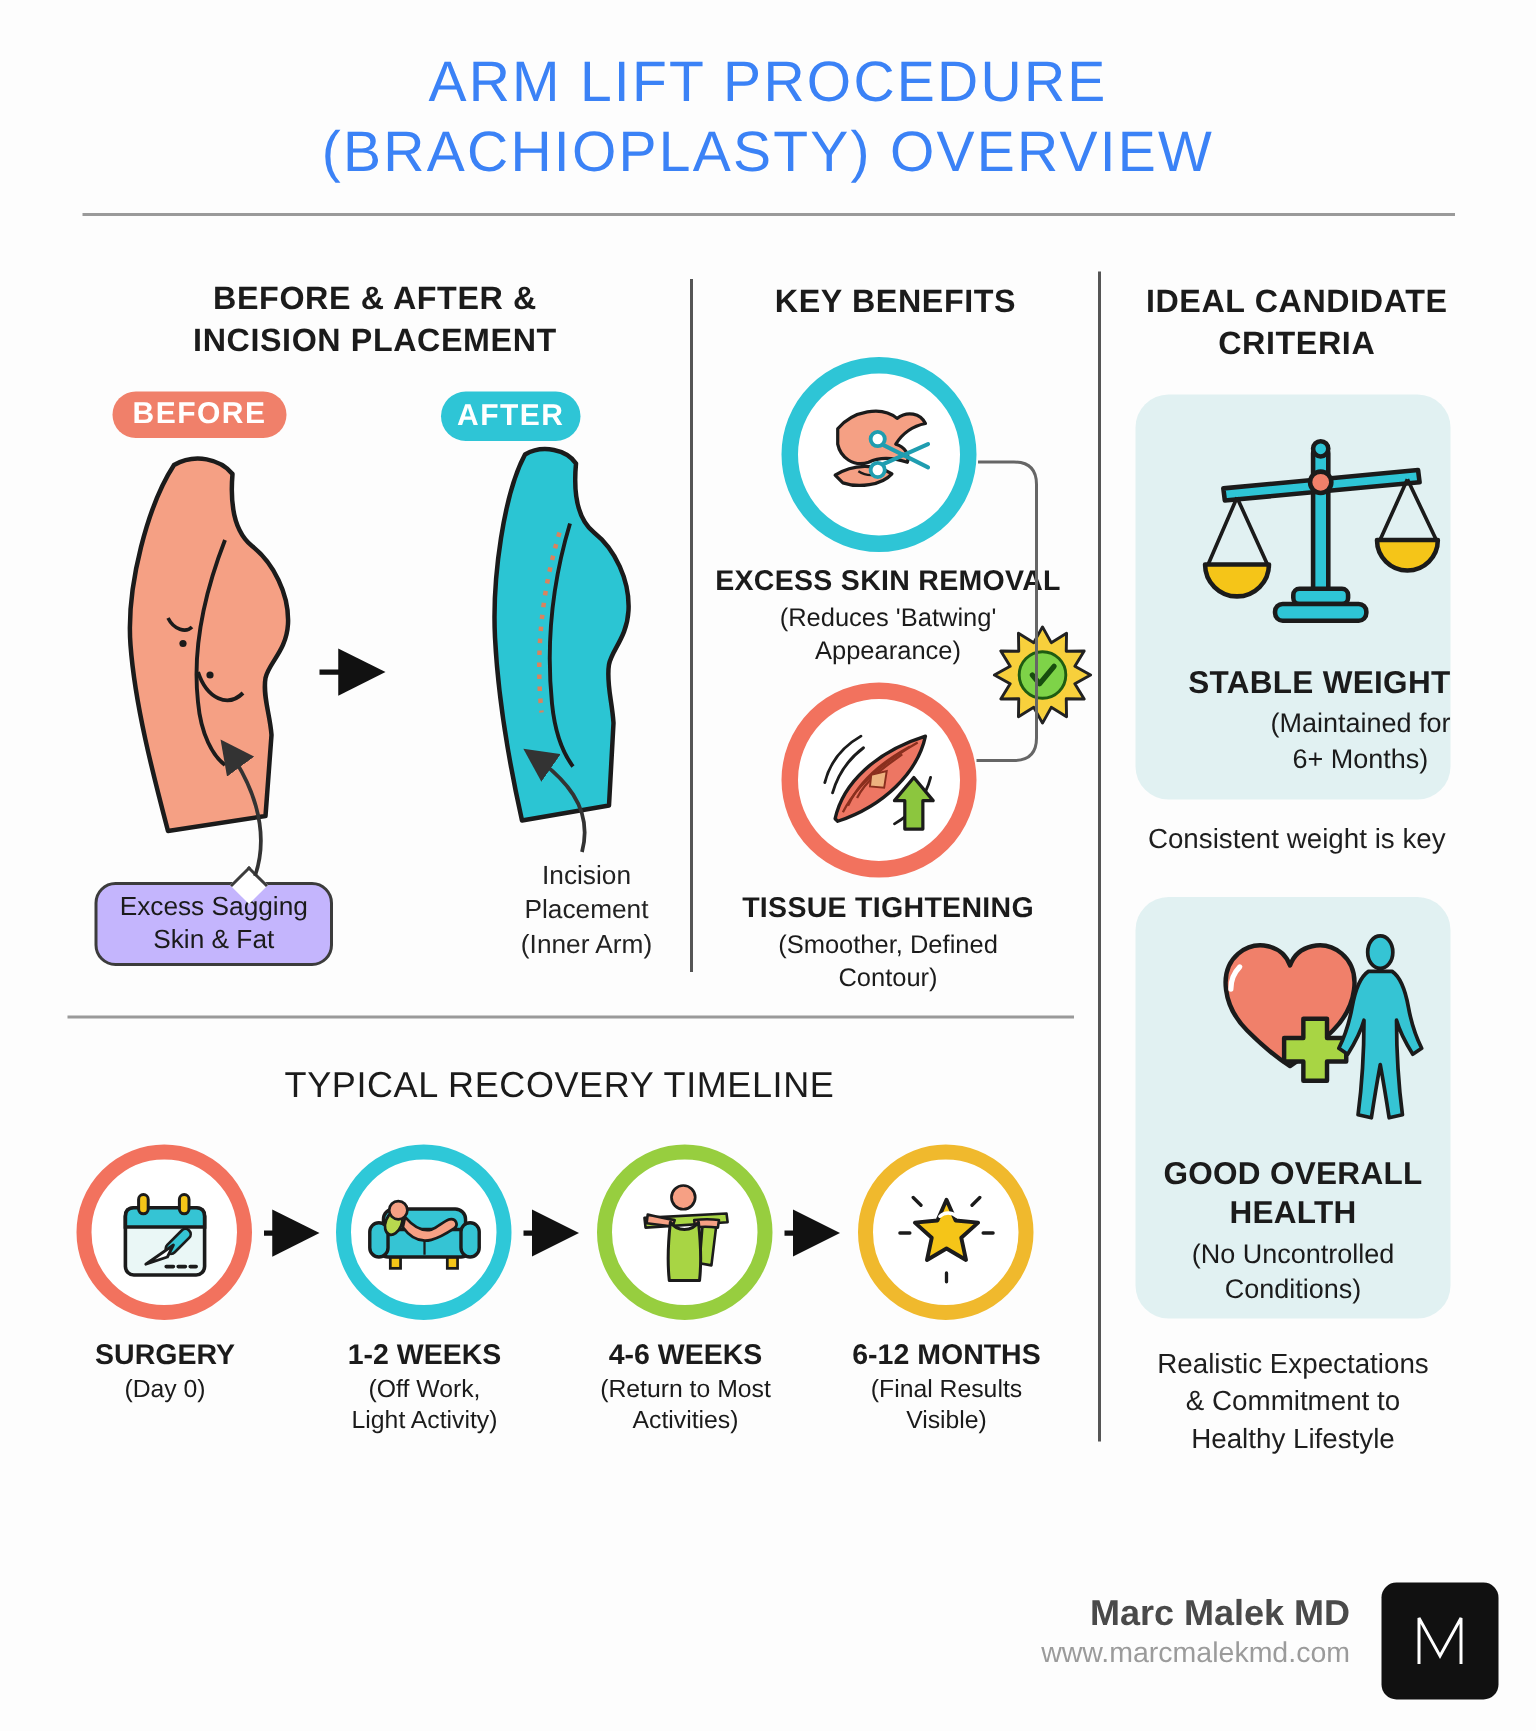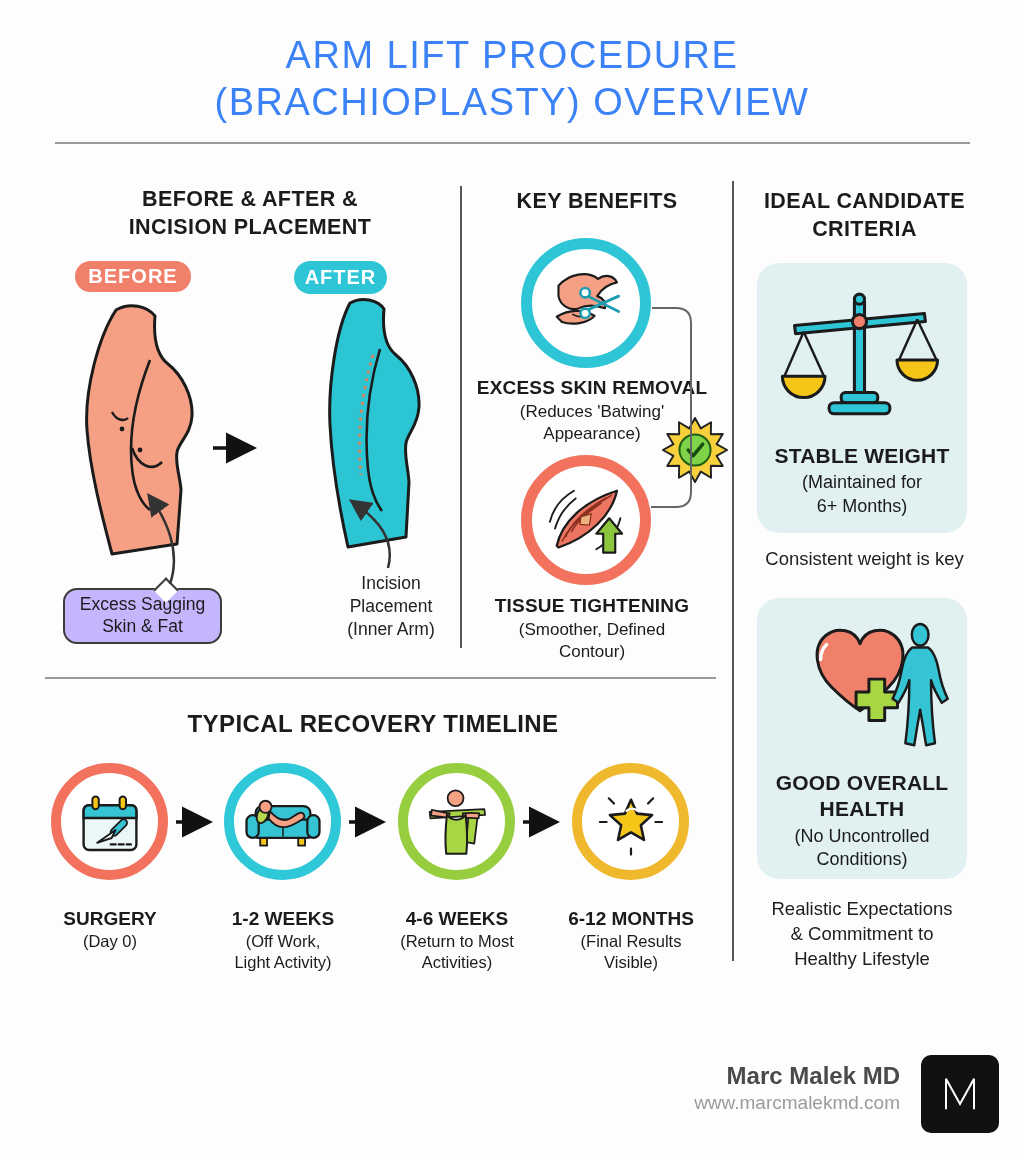--- a/index.html
+++ b/index.html
@@ -44,26 +44,26 @@
   .b-title{font-size:19px;font-weight:bold;letter-spacing:.2px;}
   .b-sub{font-size:17px;line-height:1.28;margin-top:2px;}
 
   .card{
     border-radius:22px;display:flex;flex-direction:column;align-items:center;
   }
   .card-title{font-size:21px;font-weight:bold;line-height:1.25;letter-spacing:.2px;}
   .card-sub{font-size:18px;line-height:1.3;margin-top:2px;}
   .card-note{font-size:18.5px;line-height:1.35;color:#1e1e1e;}
 
-  .tl-heading{font-size:24px;font-weight:bold;letter-spacing:.4px;}
+  .tl-heading{font-size:24px;font-weight:normal;letter-spacing:.4px;}
   .step-circle{
     width:97px;height:97px;border:10.5px solid #ccc;border-radius:50%;background:#fff;
     display:flex;align-items:center;justify-content:center;
   }
-  .step-title{font-size:19px;font-weight:bold;margin-top:15px;}
+  .step-title{font-size:19px;font-weight:bold;}
   .step-sub{font-size:16.5px;line-height:1.3;margin-top:1px;}
 
   .footer-name{font-size:24px;font-weight:bold;color:#4a4a4a;}
   .footer-site{font-size:19px;color:#9b9b9b;margin-top:2px;}
   .logo{
     width:78px;height:78px;background:#111;border-radius:10px;
     display:flex;align-items:center;justify-content:center;
   }
   svg{display:block;}
 </style>
@@ -155,21 +155,21 @@
 
   <svg class="abs" style="top:416px;left:661px;" width="68" height="68" viewBox="0 0 70 70">
     <polygon points="68,35 57.2,41 63.6,51.5 51.3,51.3 51.5,63.6 41,57.2 35,68 29,57.2 18.5,63.6 18.7,51.3 6.4,51.5 12.8,41 2,35 12.8,29 6.4,18.5 18.7,18.7 18.5,6.4 29,12.8 35,2 41,12.8 51.5,6.4 51.3,18.7 63.6,18.5 57.2,29" fill="#f7d03c" stroke="#222" stroke-width="2" stroke-linejoin="round"></polygon>
     <circle cx="35" cy="35" r="16" fill="#7ed348" stroke="#1e5c12" stroke-width="2"></circle>
     <path d="M28,35 L33,41 L43,29" fill="none" stroke="#174d0e" stroke-width="3.5" stroke-linecap="round" stroke-linejoin="round"></path>
   </svg>
 
   <div class="abs sec-heading center preline" style="top:188px;left:742px;width:245px;">IDEAL CANDIDATE
 CRITERIA</div>
 
-  <div class="abs card" style="top: 263px; left: 757px; width: 210px; height: 270px; background: rgb(225, 241, 242);">
+  <div class="abs card" style="top: 263px; left: 757px; width: 210px; height: 270px; background: rgb(225, 241, 242); align-items: flex-end;">
     <svg style="margin-top:22px;" width="168" height="142" viewBox="0 0 165 140">
       <rect x="75" y="14" width="10" height="96" rx="3" fill="#2ec5d6" stroke="#1b1b1b" stroke-width="3"></rect>
       <path d="M16,40 L144,28 L145,36 L17,48 Z" fill="#2ec5d6" stroke="#1b1b1b" stroke-width="3" stroke-linejoin="round"></path>
       <circle cx="80" cy="14" r="5" fill="#2ec5d6" stroke="#1b1b1b" stroke-width="3"></circle>
       <path d="M25,46 L6,90 M25,46 L45,90" fill="none" stroke="#1b1b1b" stroke-width="2.4"></path>
       <path d="M137,34 L119,74 M137,34 L156,74" fill="none" stroke="#1b1b1b" stroke-width="2.4"></path>
       <path d="M4,90 A21,21 0 0 0 46,90 Z" fill="#f5c518" stroke="#1b1b1b" stroke-width="3" stroke-linejoin="round"></path>
       <path d="M117,74 A20,20 0 0 0 157,74 Z" fill="#f5c518" stroke="#1b1b1b" stroke-width="3" stroke-linejoin="round"></path>
       <circle cx="80" cy="36" r="7" fill="#f0806a" stroke="#1b1b1b" stroke-width="3"></circle>
       <rect x="62" y="106" width="36" height="10" rx="4" fill="#2ec5d6" stroke="#1b1b1b" stroke-width="3"></rect>

